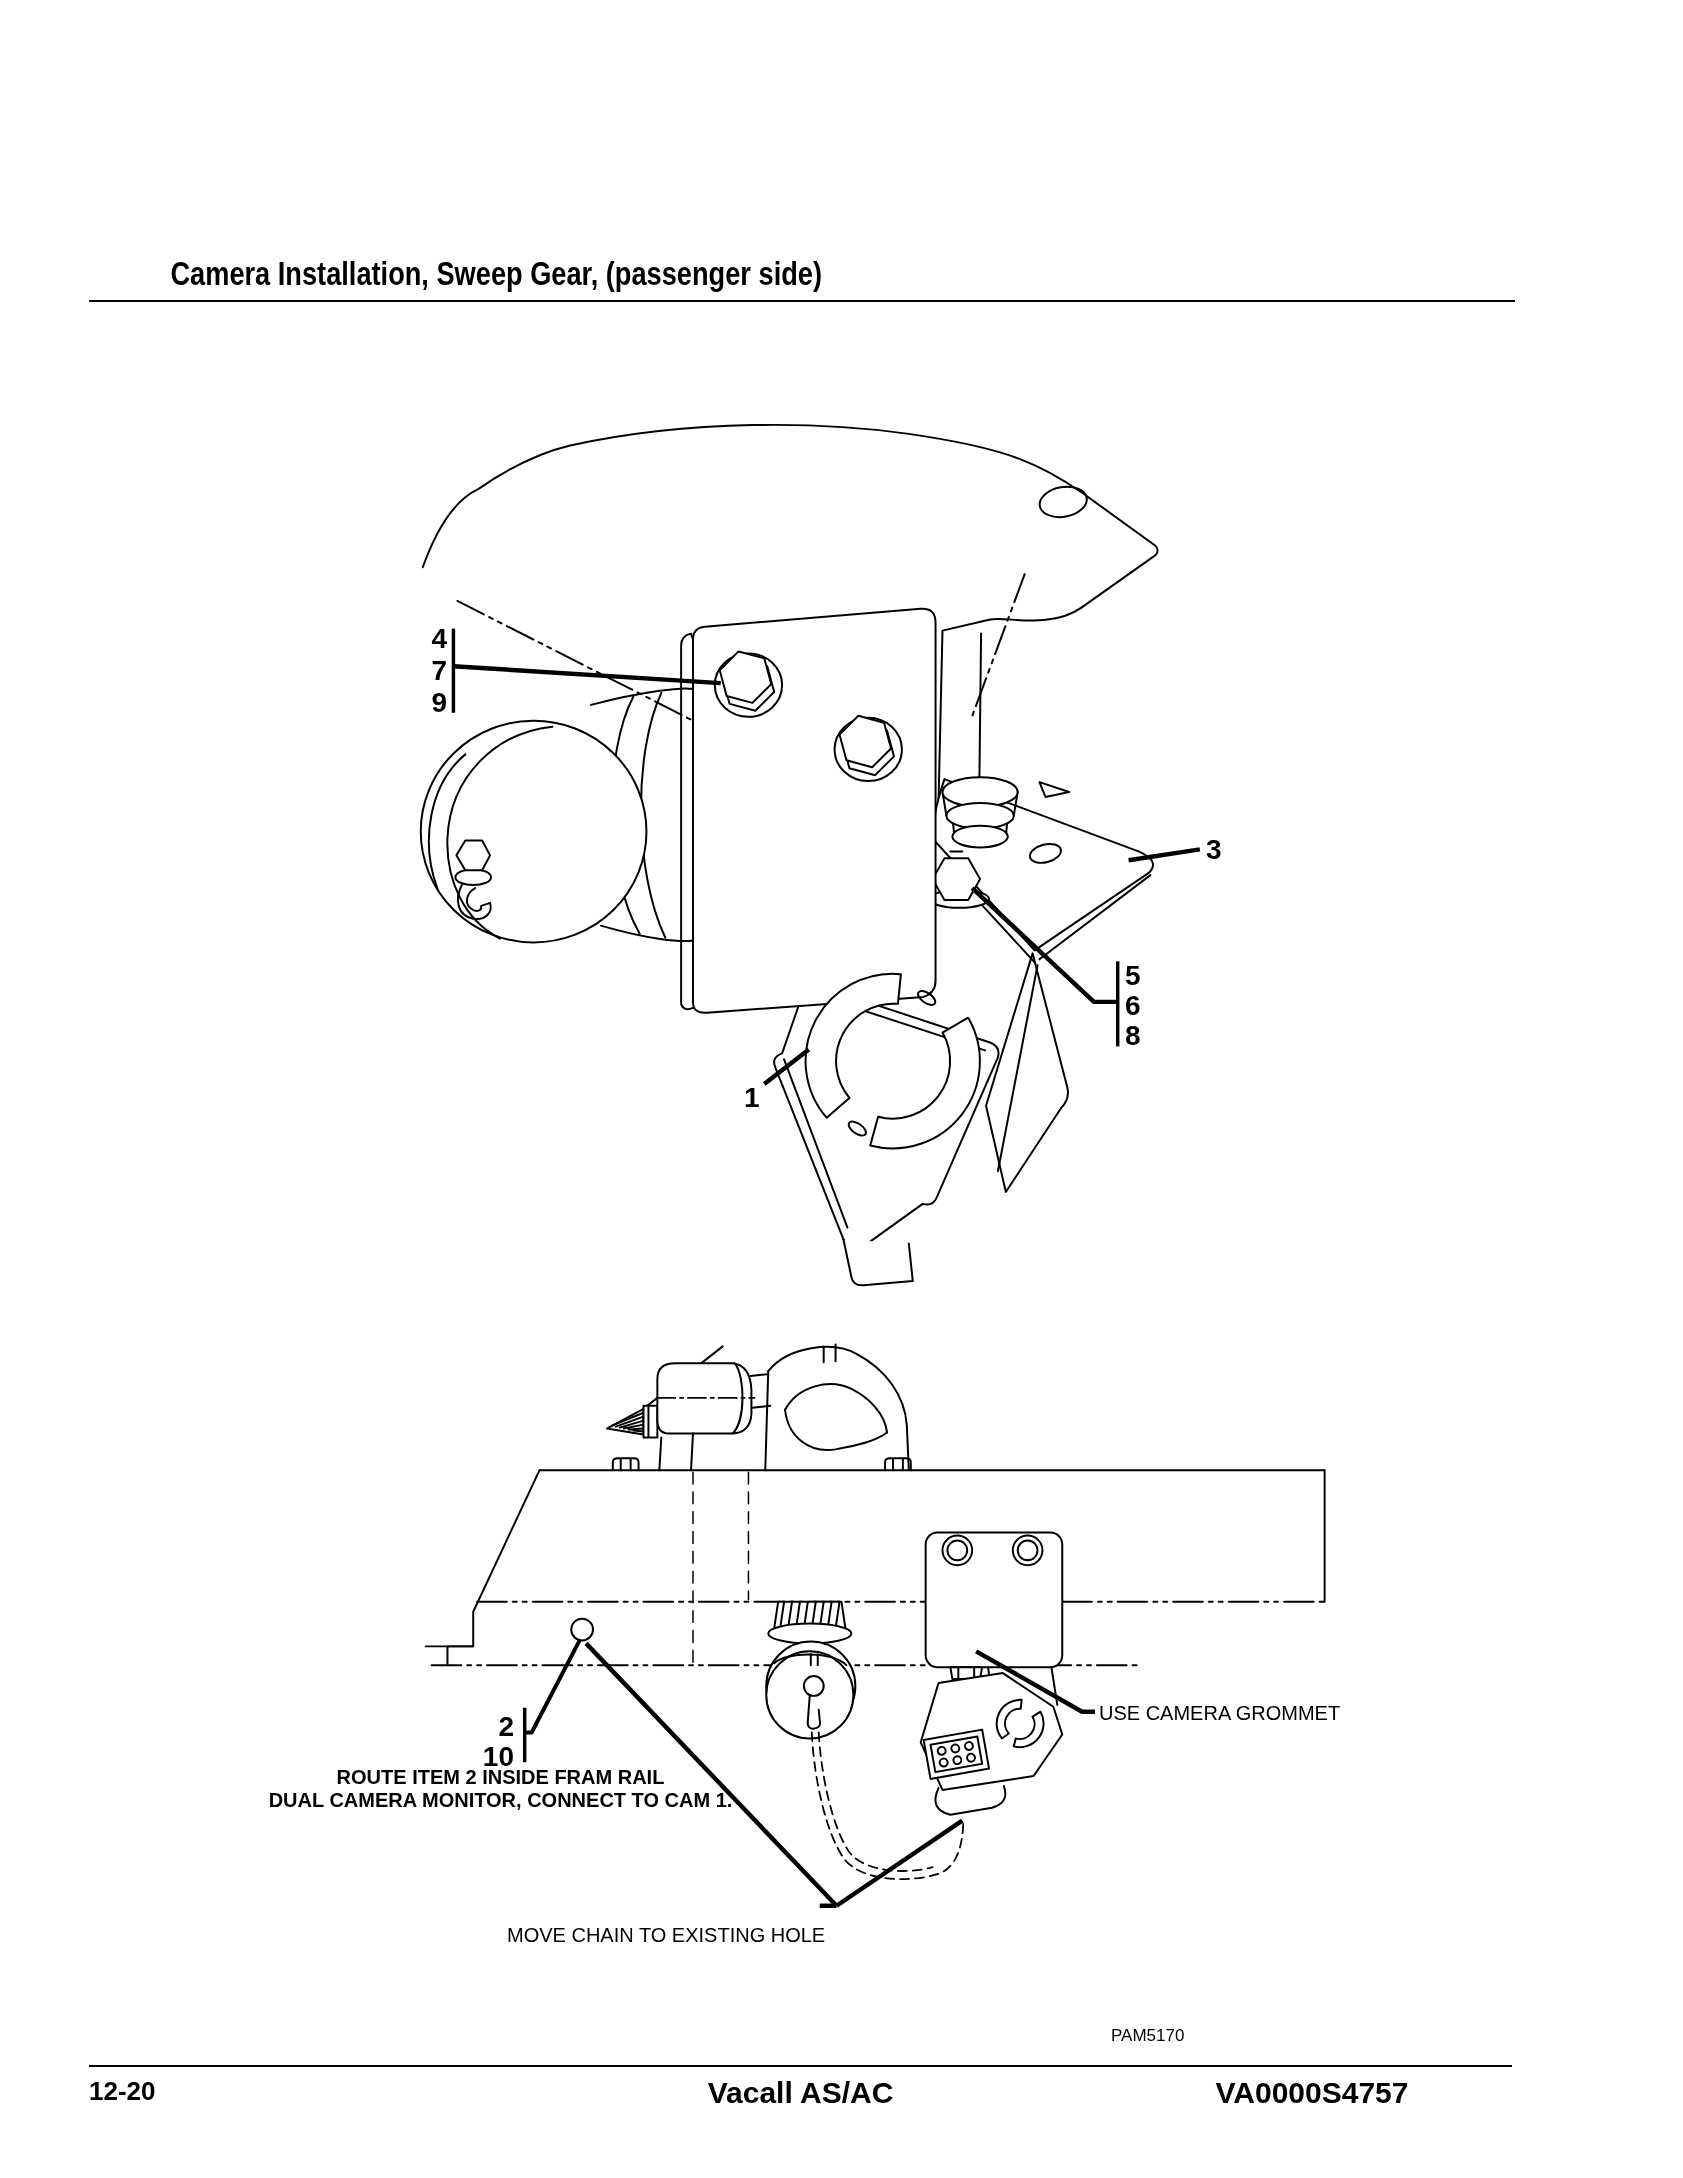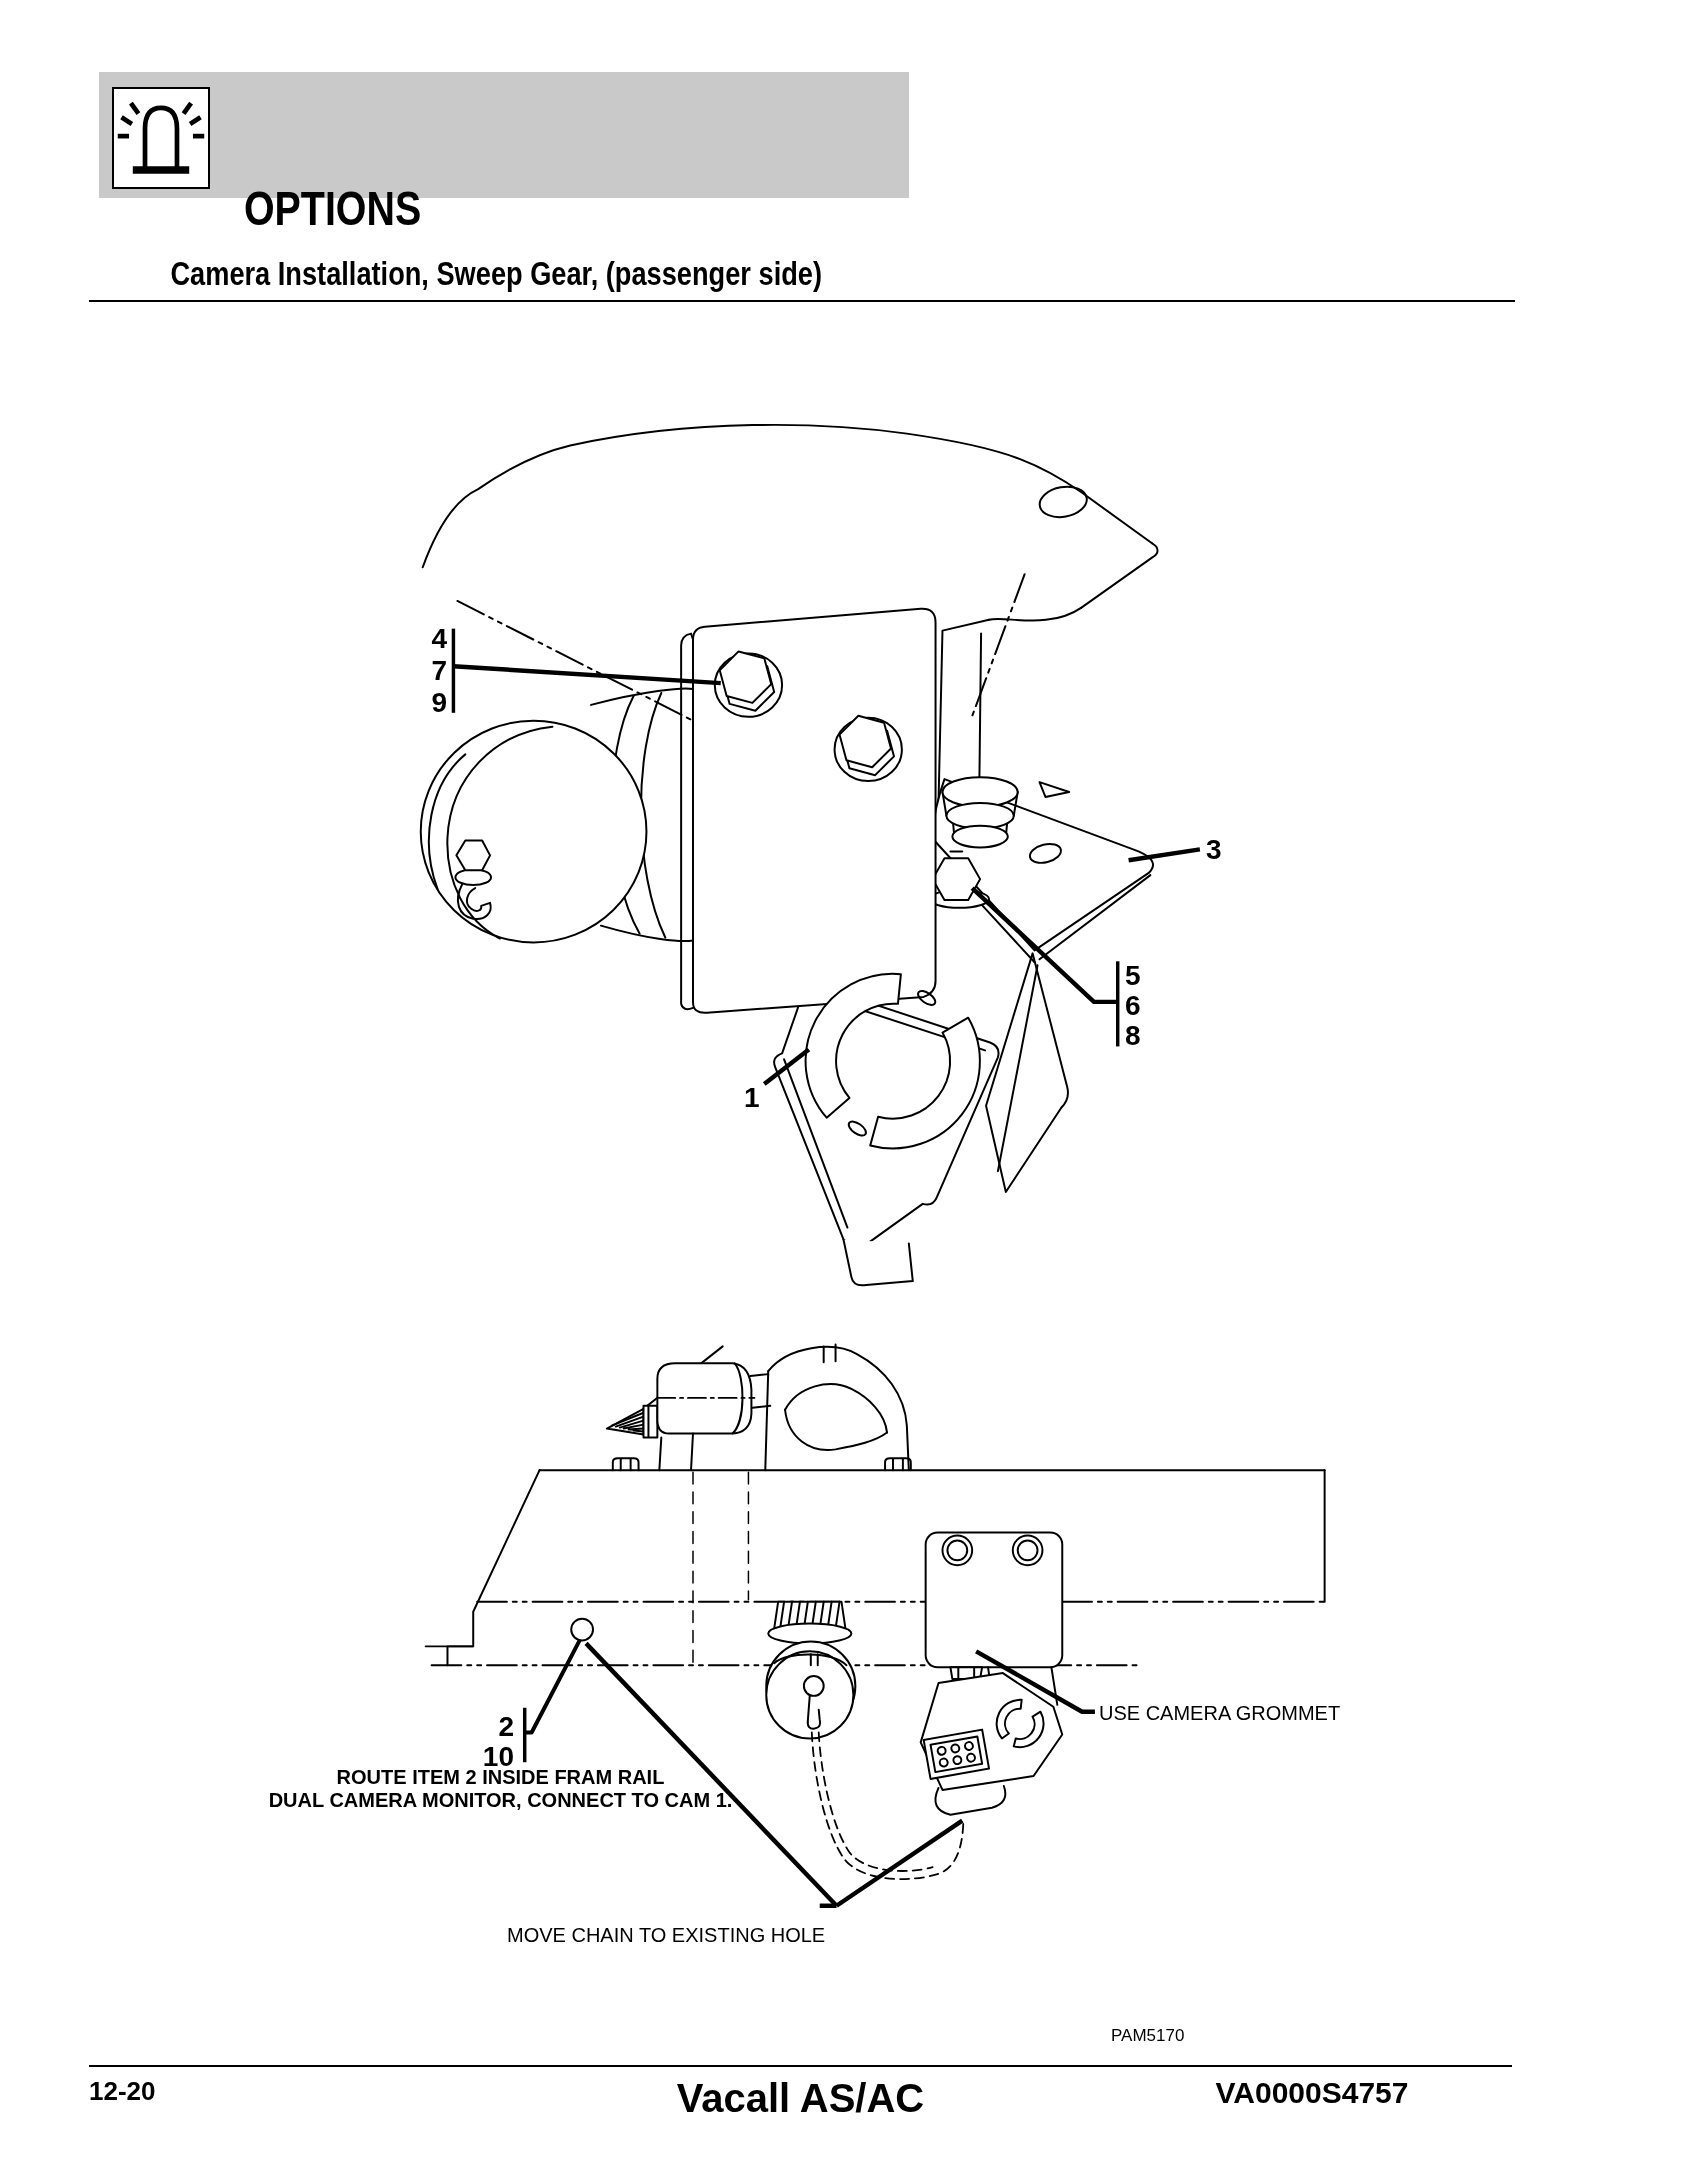--- a/index.html
+++ b/index.html
@@ -13,45 +13,28 @@
   .page-title-wrap{position:absolute;left:89px;top:254px;width:1426px;text-align:left;}
   .page-title{display:inline-block;font-size:34px;font-weight:bold;transform:scaleX(0.80);transform-origin:center;white-space:nowrap;}
   .rule{position:absolute;border-top:2px solid #000;height:0;}
   .callout{position:absolute;font-size:28px;font-weight:bold;line-height:32px;white-space:nowrap;}
   .callout-stack{position:absolute;font-size:28px;font-weight:bold;}
   .lbl{position:absolute;font-size:20px;font-weight:normal;white-space:nowrap;}
   .note-block{position:absolute;left:267px;top:1766px;width:467px;text-align:center;
         font-size:20px;font-weight:bold;line-height:23px;}
   .fig-code{position:absolute;left:1111px;top:2026px;width:396px;text-align:left;font-size:17px;}
   .footer-left{position:absolute;left:89px;top:2076px;font-size:26px;font-weight:bold;}
-  .footer-center{position:absolute;left:89px;top:2076px;width:1423px;text-align:center;font-size:40px;font-weight:bold;}
+  .footer-center{position:absolute;left:89px;top:2076px;width:1423px;text-align:center;font-size:30px;font-weight:bold;}
   .footer-right{position:absolute;left:1114px;top:2076px;width:396px;text-align:center;font-size:30px;font-weight:bold;}
 </style>
 </head>
 <body>
 
 <div id="page">
 
-  <div class="banner">
-    <div class="icon-box">
-      <svg width="94" height="98" viewBox="0 0 100 104">
-        <g fill="none" stroke="#000" stroke-width="5" stroke-linecap="butt">
-          <path d="M 33 86 L 33 42 Q 33 20 50 20 Q 67 20 67 42 L 67 86"></path>
-          <path d="M 20 86 L 80 86" stroke-width="8"></path>
-          <path d="M 26 26 L 18 15"></path>
-          <path d="M 19 37 L 8 30"></path>
-          <path d="M 16 50 L 4 50"></path>
-          <path d="M 74 26 L 82 15"></path>
-          <path d="M 81 37 L 92 30"></path>
-          <path d="M 84 50 L 96 50"></path>
-        </g>
-      </svg>
-    </div>
-    <span class="options-label">OPTIONS</span>
-  </div>
 
   <div class="page-title-wrap">
     <span class="page-title">Camera Installation, Sweep Gear, (passenger side)</span>
   </div>
   <div class="rule" style="left:89px;top:300px;width:1426px;"></div>
 
   <svg id="diagram-svg" width="1683" height="2178" viewBox="0 0 1700 2200">
     <g fill="none" stroke="#000" stroke-width="2" stroke-linejoin="round" stroke-linecap="round">
 
       <g>

